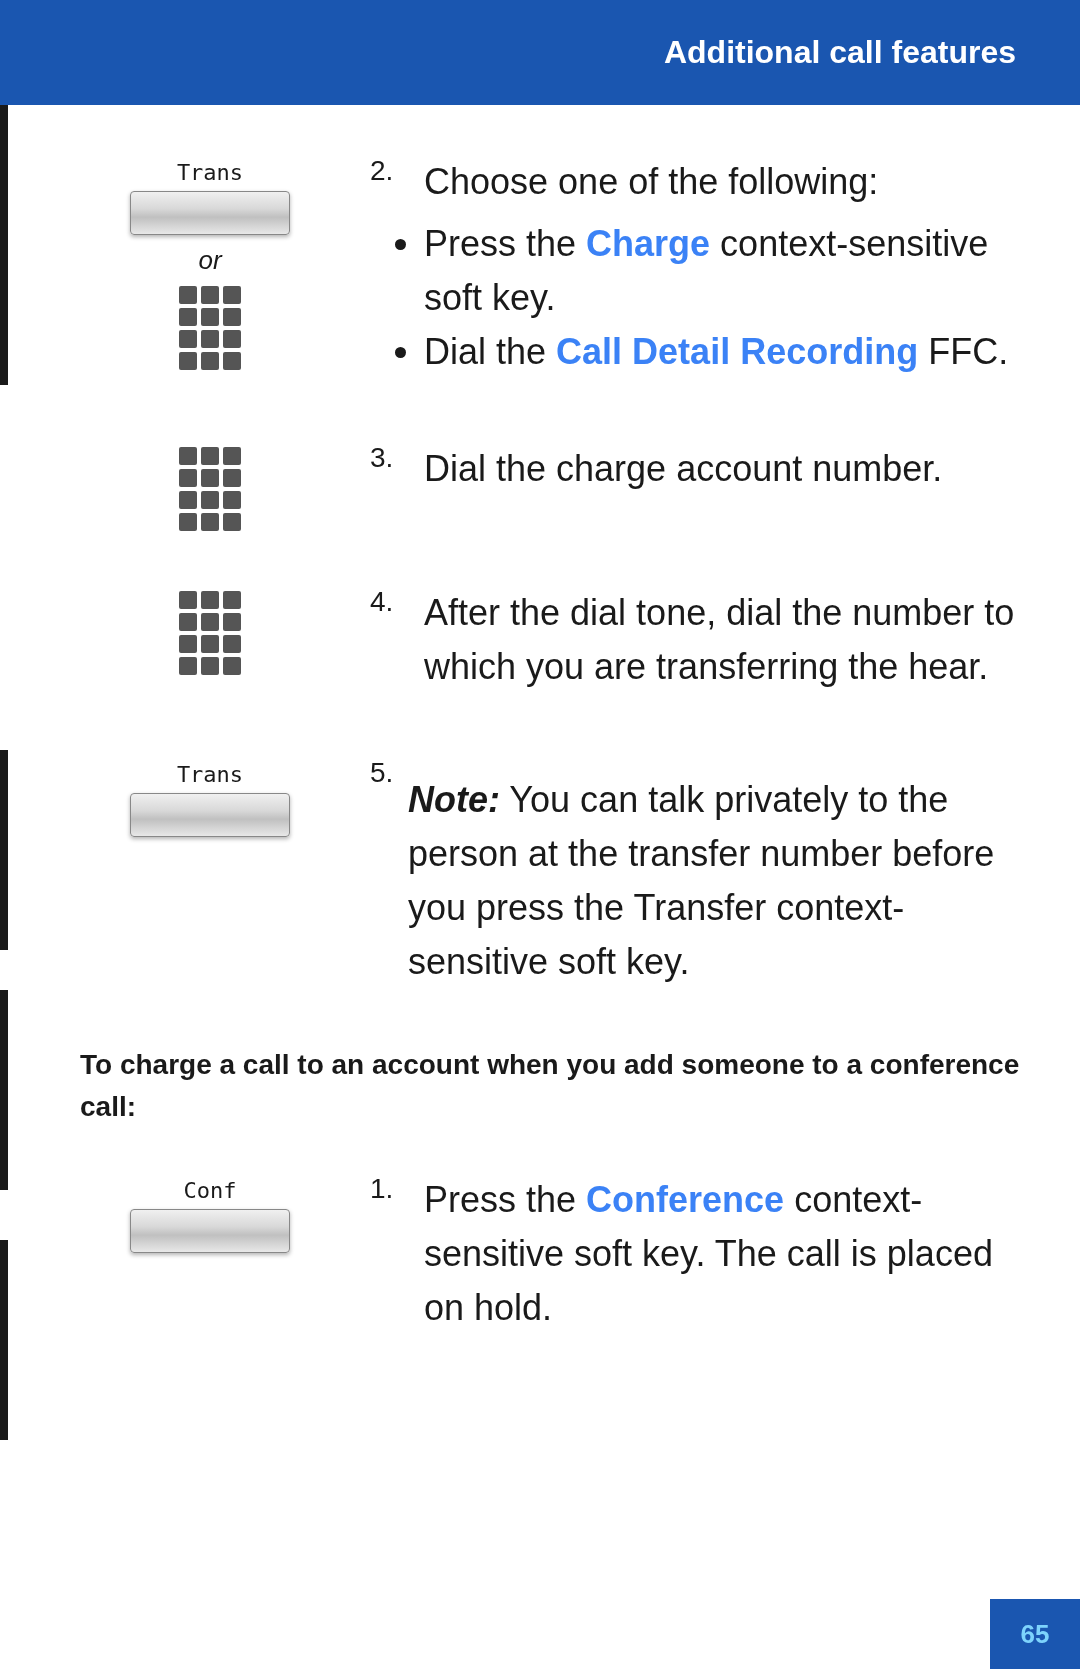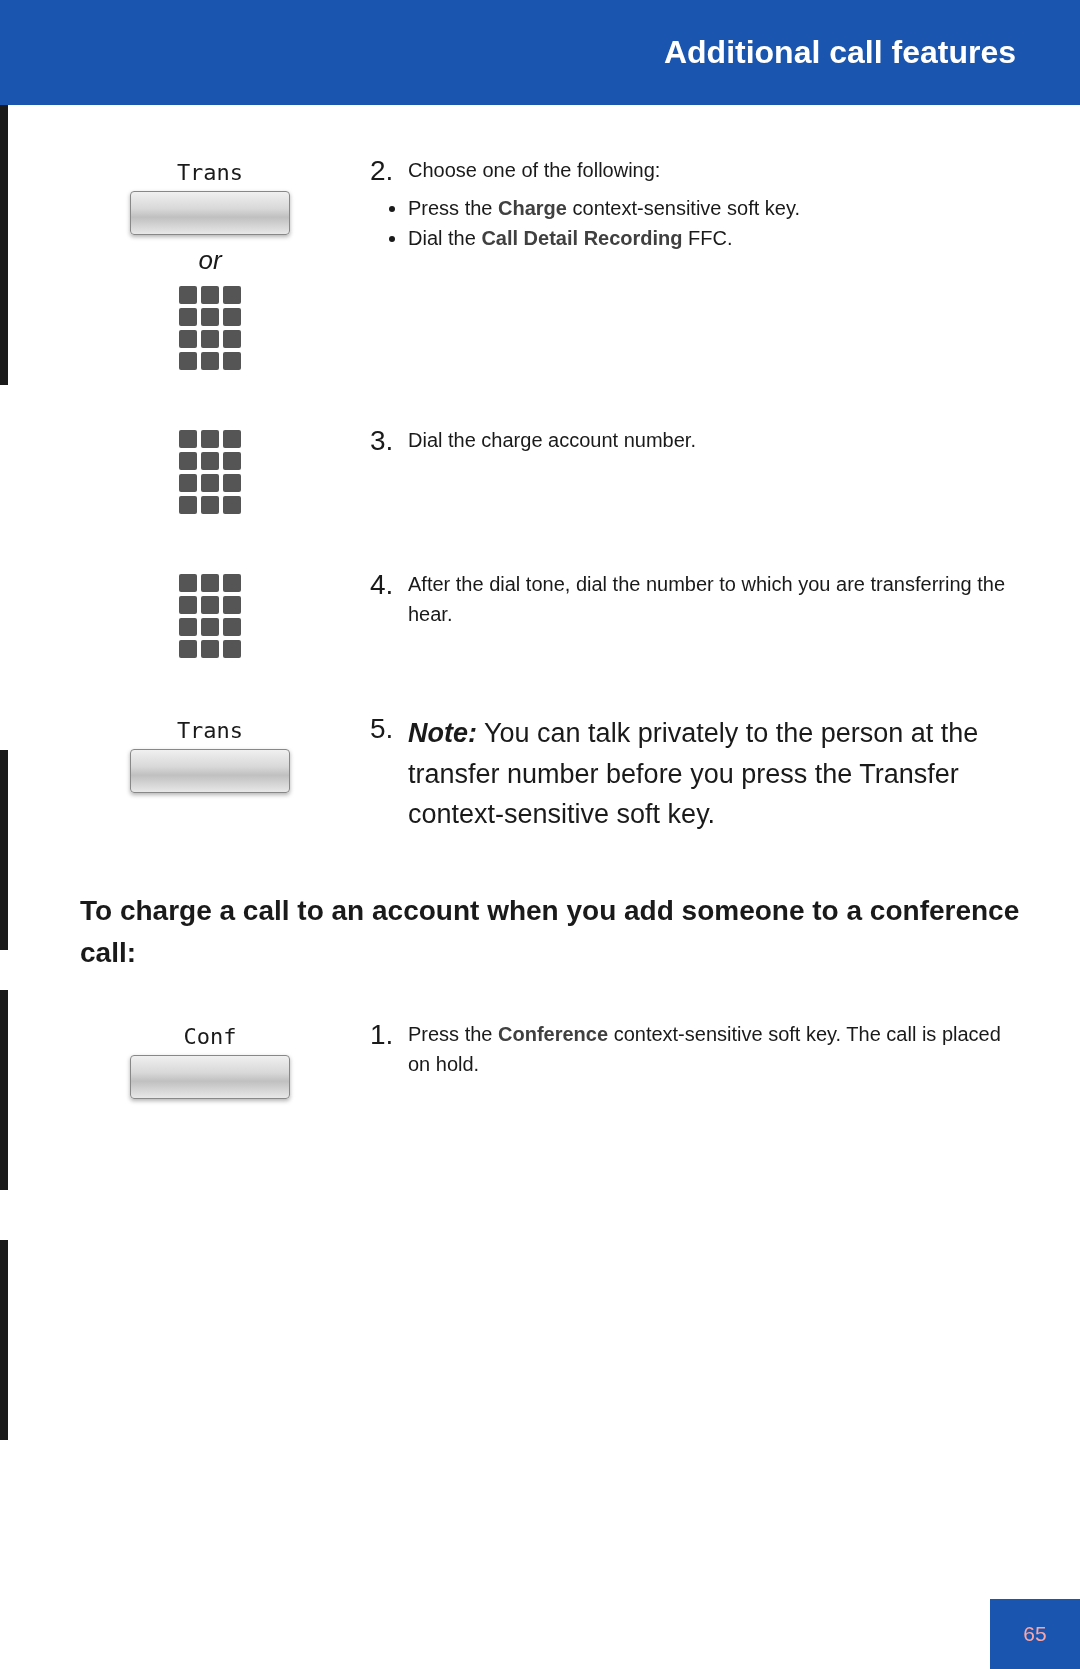--- a/index.html
+++ b/index.html
@@ -104,35 +104,36 @@
     
     .or-text {
       font-size: 26px;
       color: #1a1a1a;
       margin: 10px 3px;
       font-style: italic;
     }
 
     
     .step-text {
-      font-size: 20px;
+      font-size: 36px;
       line-height: 1.5;
       margin-bottom: 8px;
+      margin-left: 16px;
     }
 
     .step-text .blue {
-      color: #404040;
+      color: #3b82f6;
       font-weight: bold;
     }
 
     
     .note-text {
-      font-size: 27px;
+      font-size: 36px;
       line-height: 1.5;
-      margin-top: 0;
+      margin-top: 16px;
     }
     .note-text .note-bold {
       font-weight: bold;
       font-style: italic;
     }
 
     
     .section-heading {
       font-size: 28px;
       font-weight: bold;
@@ -146,23 +147,23 @@
       bottom: 0;
       right: 0;
       width: 90px;
       height: 70px;
       background: #1a56b0;
       display: flex;
       align-items: center;
       justify-content: center;
     }
     .page-number {
-      color: #fca5a5;
-      font-size: 21px;
-      font-weight: normal;
+      color: #7dd3fc;
+      font-size: 26px;
+      font-weight: bold;
     }
 
     .step-wrapper {
       display: flex;
       align-items: flex-start;
     }
     .step-num-col {
       min-width: 38px;
       font-size: 28px;
     }

